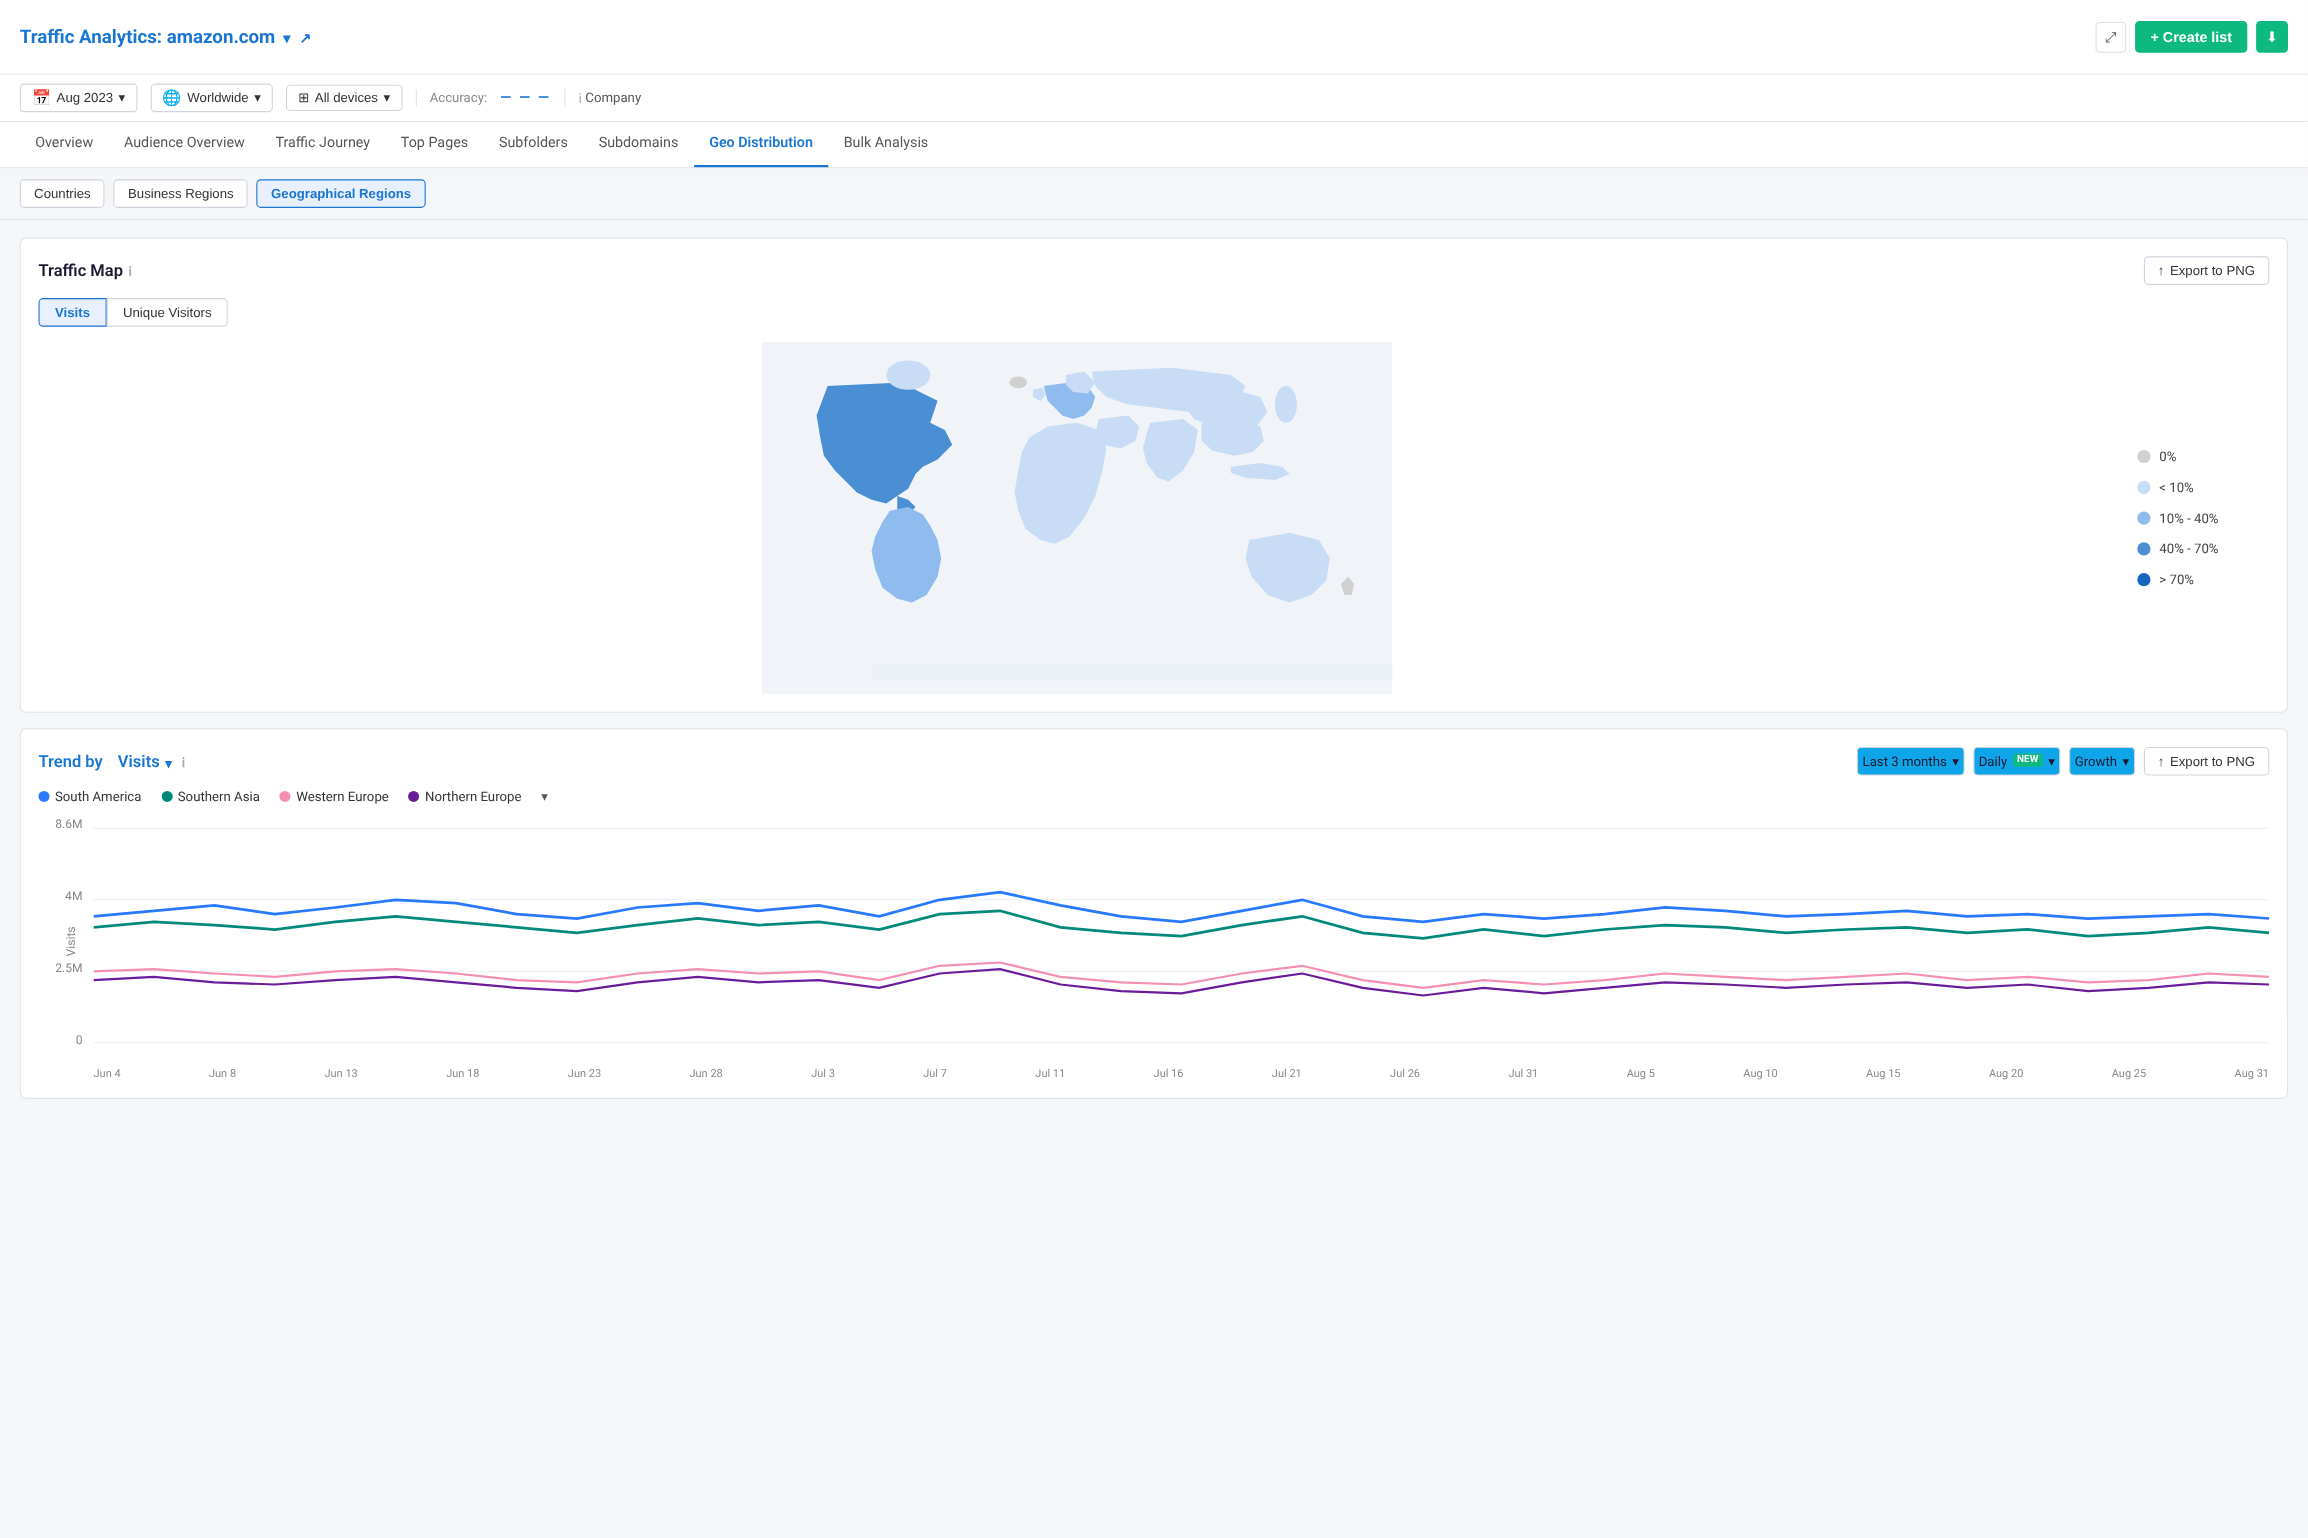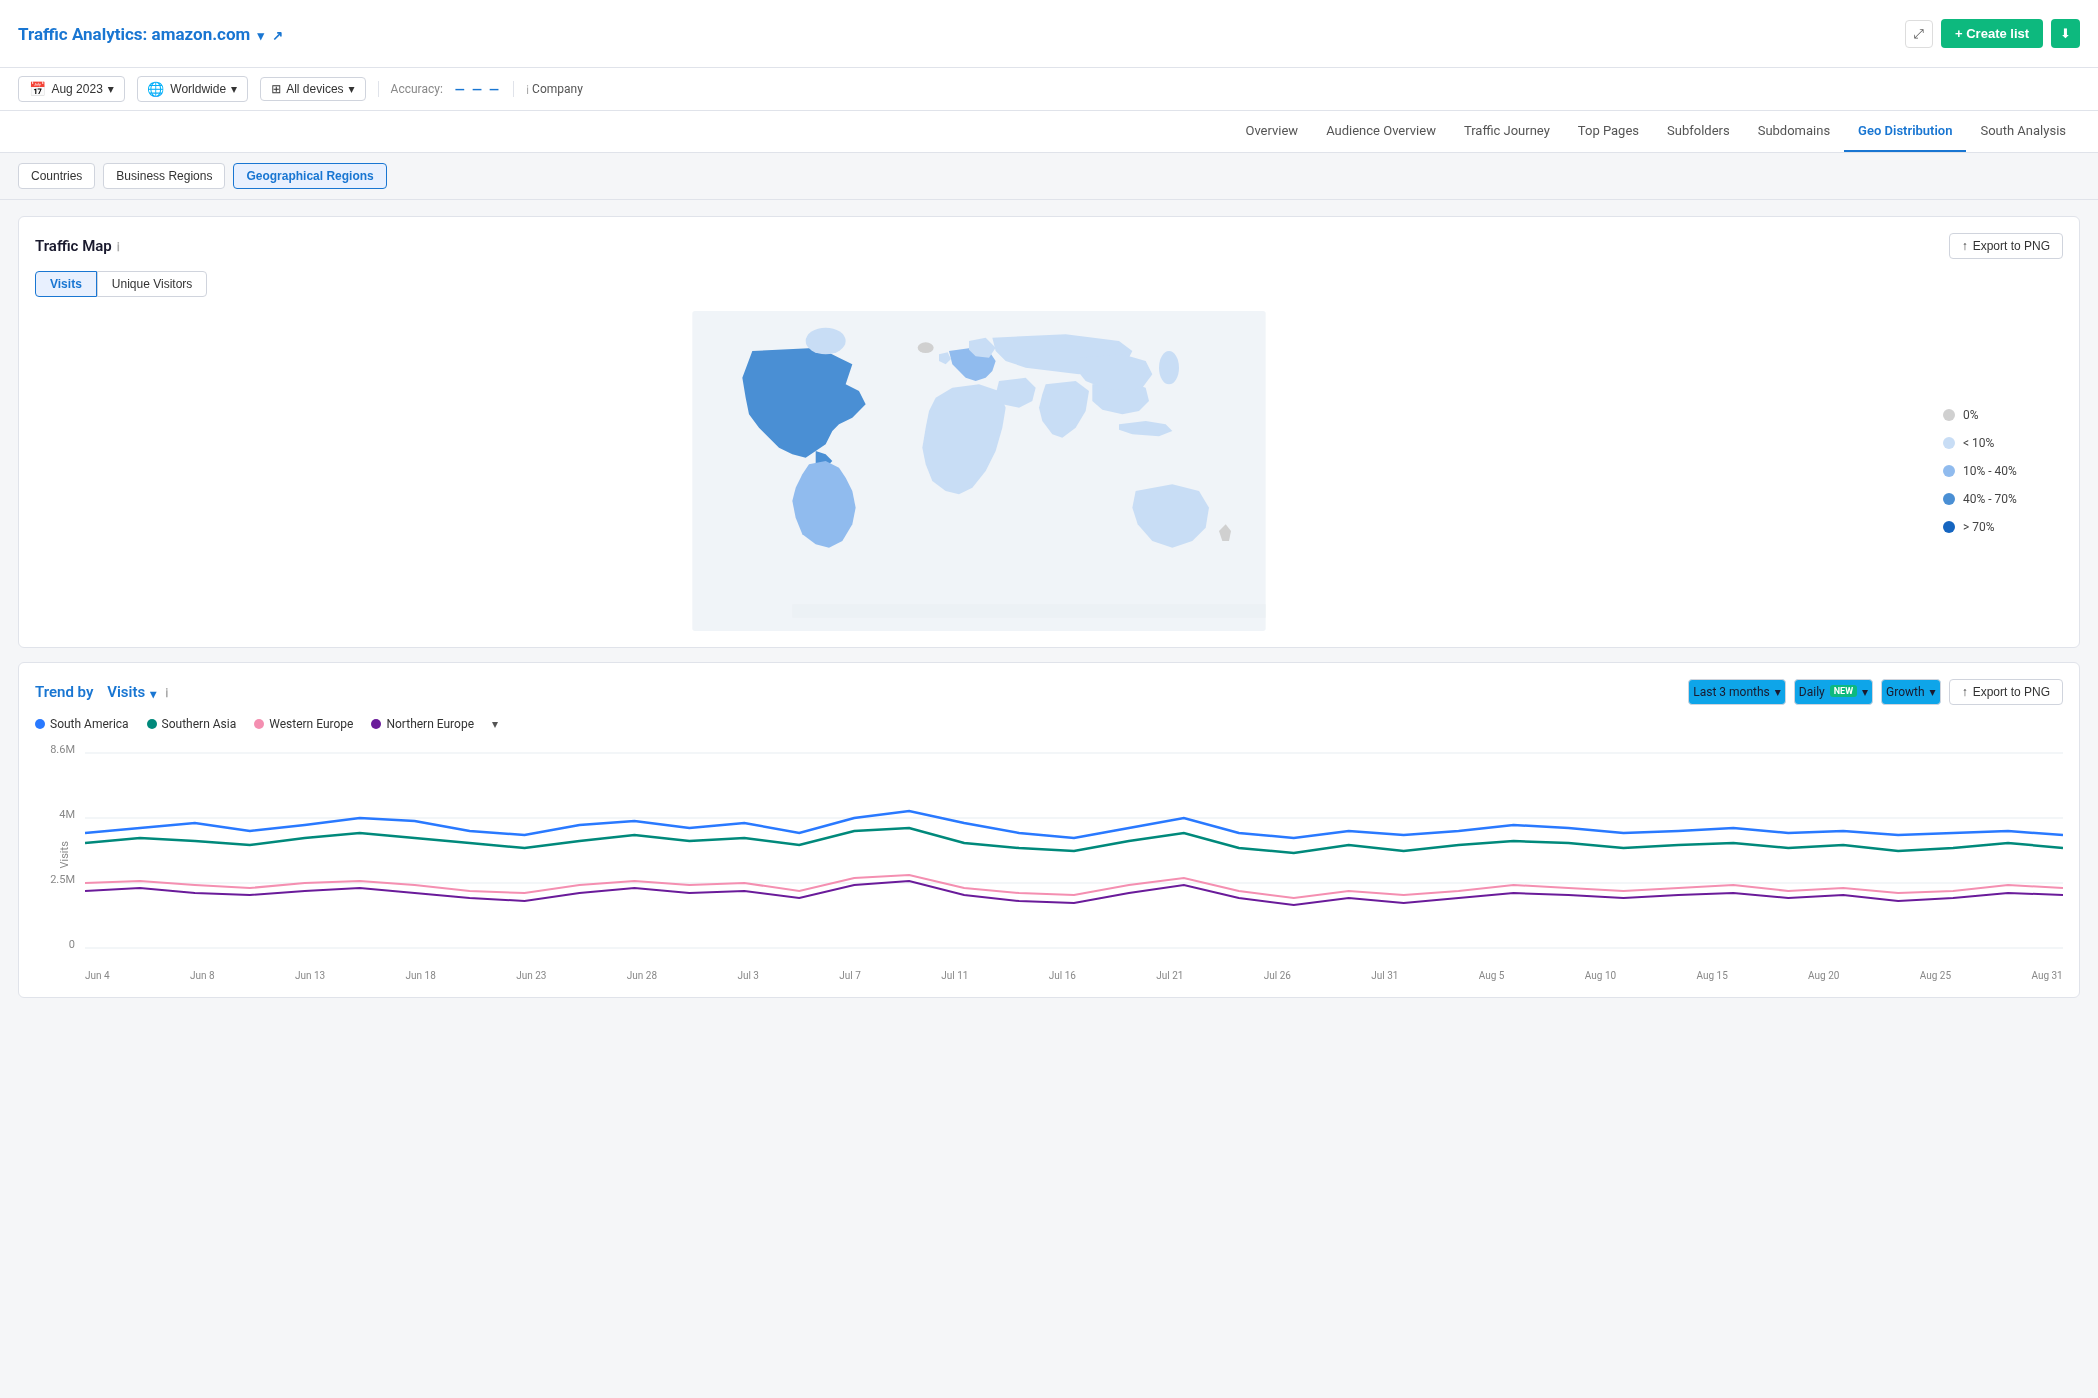--- a/index.html
+++ b/index.html
@@ -18,21 +18,21 @@
     
     .filters-bar { background: #fff; border-bottom: 1px solid #e0e3ea; padding: 8px 18px; display: flex; align-items: center; gap: 12px; }
     .filter-btn { display: flex; align-items: center; gap: 5px; border: 1px solid #d0d4dd; border-radius: 4px; padding: 4px 10px; background: #fff; cursor: pointer; font-size: 12px; color: #333; }
     .filter-btn .icon { font-size: 14px; color: #1976d2; }
     .filter-divider { width: 1px; height: 16px; background: #e0e3ea; }
     .accuracy-text { color: #888; font-size: 12px; }
     .accuracy-dashes { color: #1976d2; font-weight: bold; letter-spacing: 2px; }
     .company-text { color: #555; font-size: 12px; display: flex; align-items: center; gap: 3px; }
 
     
-    .nav-tabs { background: #fff; border-bottom: 1px solid #e0e3ea; padding: 0 18px; display: flex; gap: 0; justify-content: flex-end; }
+    .nav-tabs { background: #fff; border-bottom: 1px solid #e0e3ea; padding: 0 18px; display: flex; gap: 0; }
     .nav-tab { padding: 12px 14px; font-size: 13px; color: #555; cursor: pointer; border-bottom: 2px solid transparent; white-space: nowrap; }
     .nav-tab.active { color: #1976d2; border-bottom: 2px solid #1976d2; font-weight: 600; }
 
     
     .sub-tab-bar { background: #f5f6f8; border-bottom: 1px solid #e0e3ea; padding: 10px 18px; display: flex; gap: 8px; }
     .sub-tab { border: 1px solid #d0d4dd; border-radius: 4px; padding: 5px 12px; font-size: 12px; background: #fff; cursor: pointer; color: #333; }
     .sub-tab.active { background: #e8f0fe; border-color: #1976d2; color: #1976d2; font-weight: 600; }
 
     
     .main { padding: 16px 18px; display: flex; flex-direction: column; gap: 14px; }
@@ -126,21 +126,21 @@
 </div>
 
 <div class="nav-tabs">
   <div class="nav-tab">Overview</div>
   <div class="nav-tab">Audience Overview</div>
   <div class="nav-tab">Traffic Journey</div>
   <div class="nav-tab">Top Pages</div>
   <div class="nav-tab">Subfolders</div>
   <div class="nav-tab">Subdomains</div>
   <div class="nav-tab active">Geo Distribution</div>
-  <div class="nav-tab">South Analysis</div>
+  <div class="nav-tab">Bulk Analysis</div>
 </div>
 
 <div class="sub-tab-bar">
   <button class="sub-tab">Countries</button>
   <button class="sub-tab">Business Regions</button>
   <button class="sub-tab active">Geographical Regions</button>
 </div>
 
 <div class="main">
 

